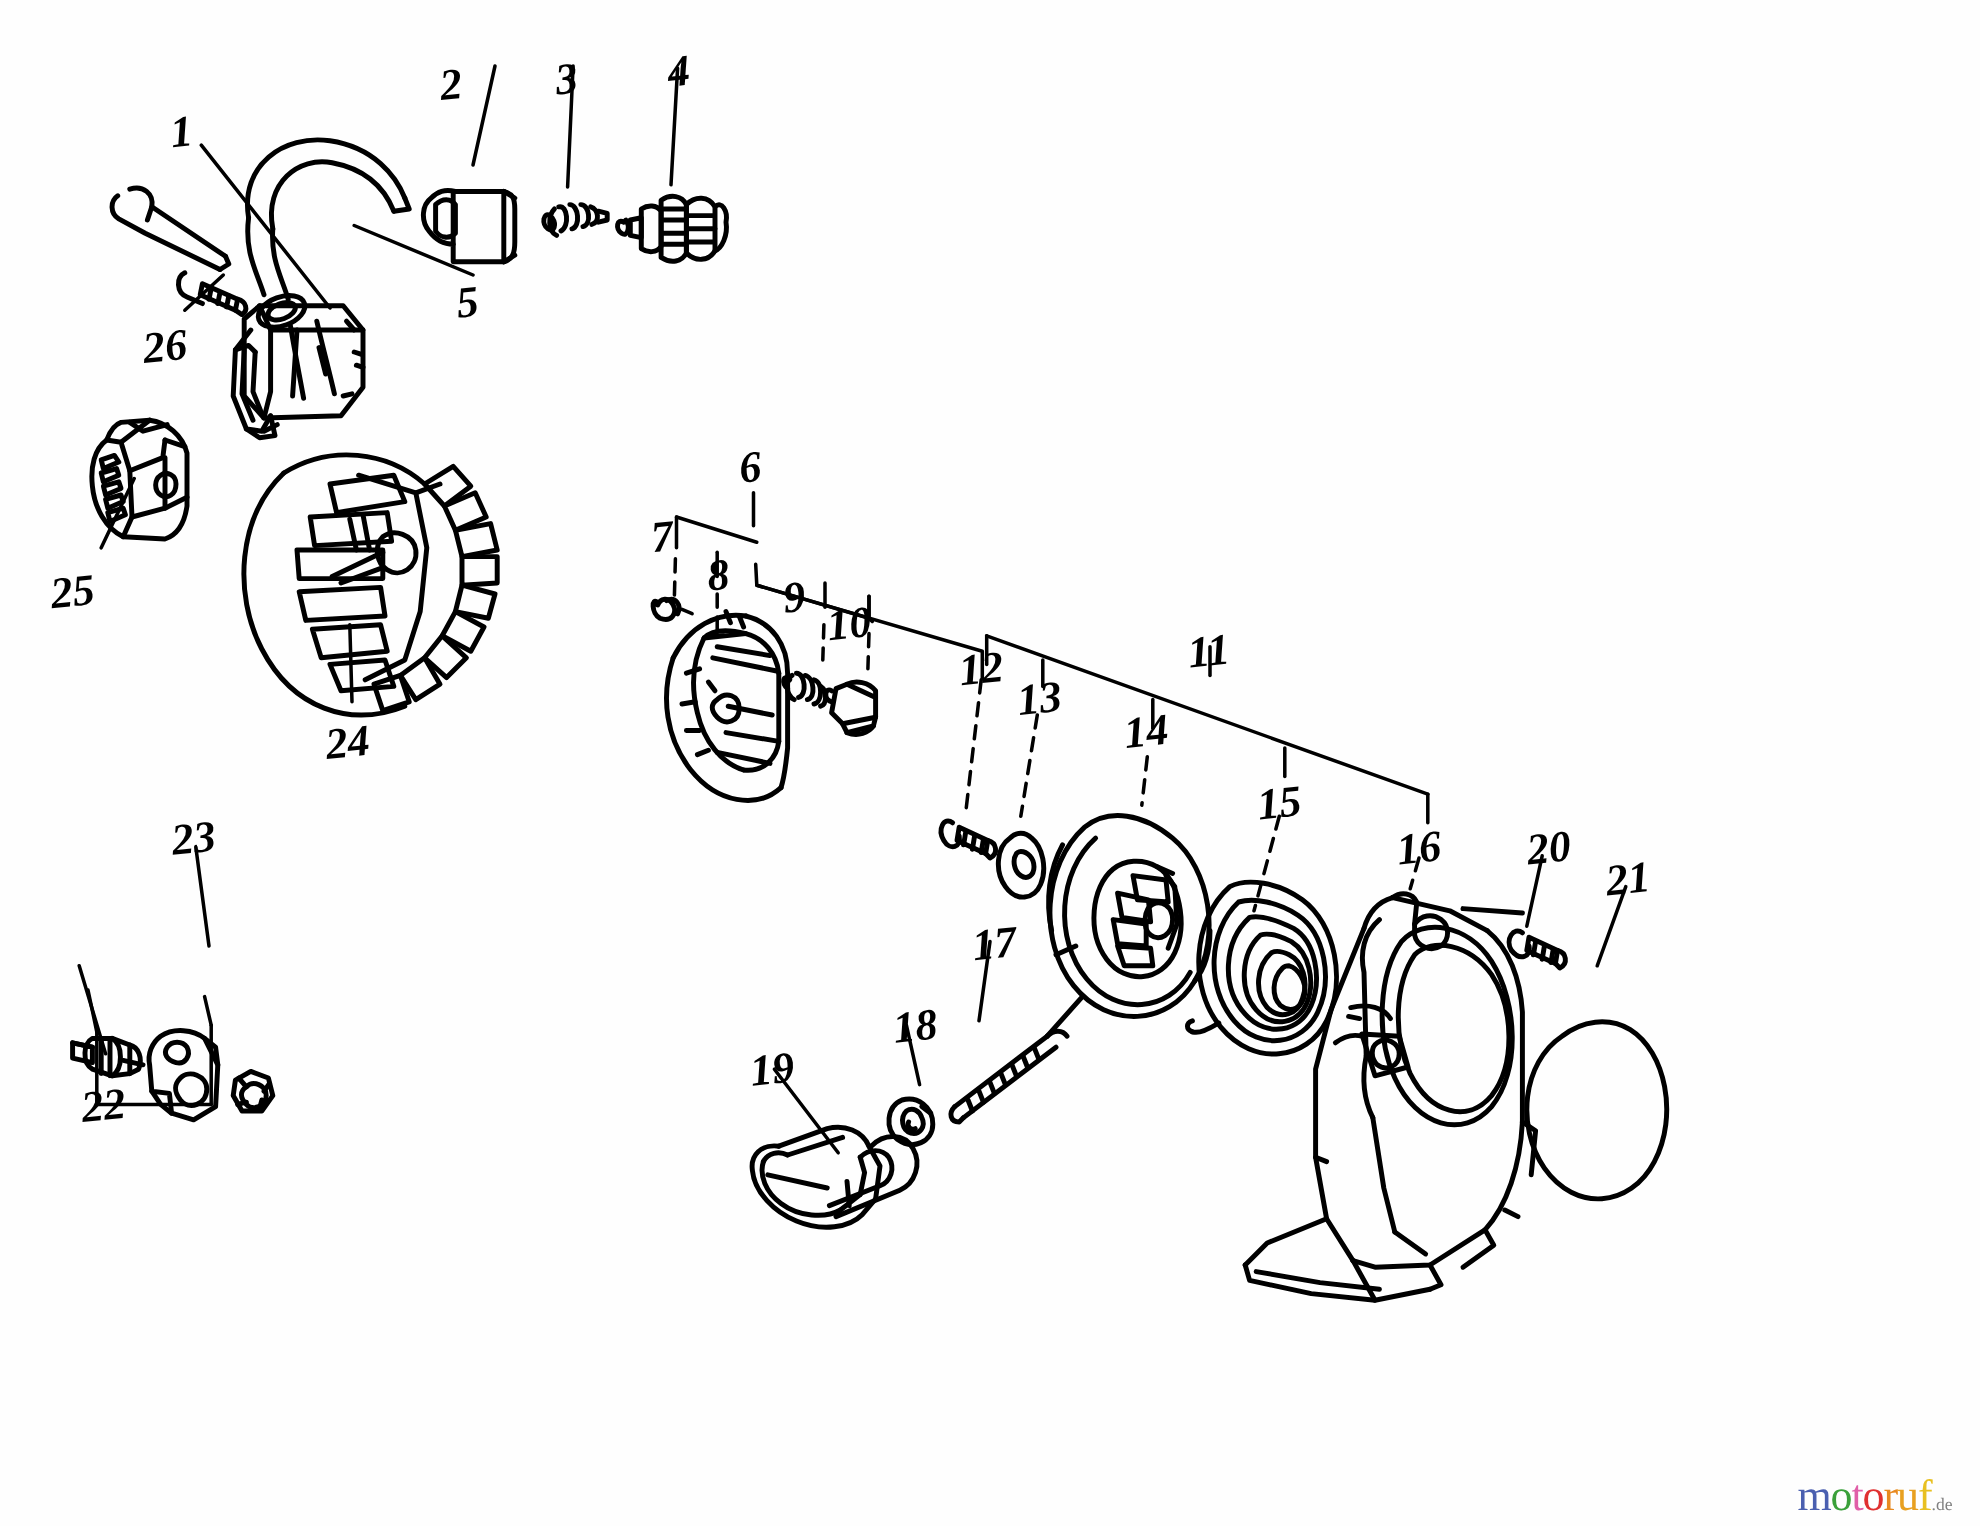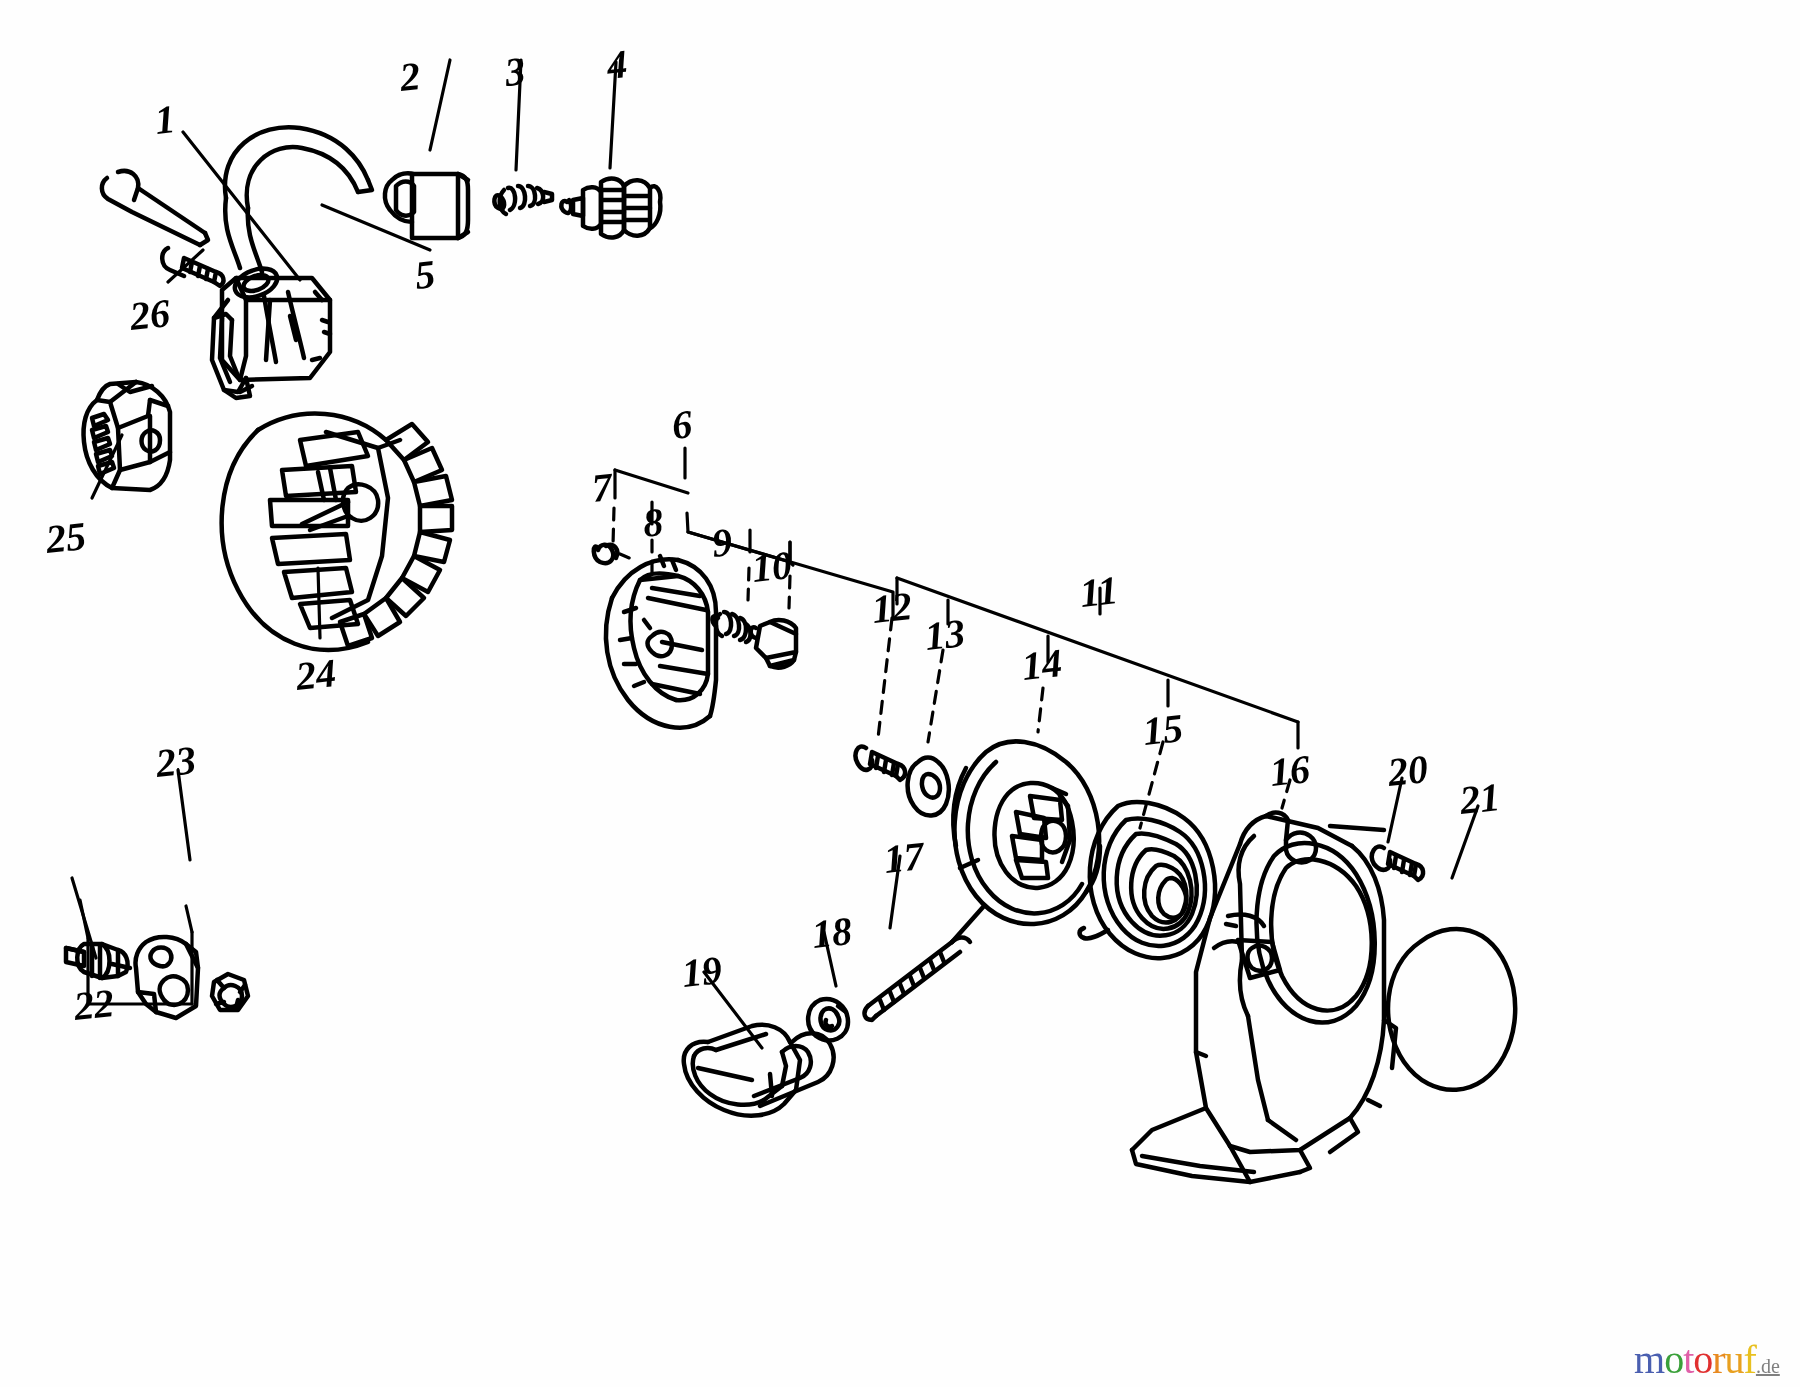--- a/index.html
+++ b/index.html
@@ -9,21 +9,21 @@
   svg#diagram{position:absolute;left:0;top:0;width:1800px;height:1387px;}
   .callout{position:absolute;font-family:"Liberation Serif",serif;
            font-style:italic;font-weight:700;color:#000;
            font-size:40px;line-height:1;letter-spacing:0px;
            transform:rotate(-6deg);transform-origin:center center;
            white-space:nowrap;user-select:none;}
   #watermark{position:absolute;left:1634px;top:1336px;
              font-family:"Liberation Serif",serif;font-size:40px;
              letter-spacing:-1px;white-space:nowrap;}
   #watermark span{font-weight:400;}
-  #watermark .dotde{font-size:20px;color:#808080;letter-spacing:0;text-decoration:underline;}
+  #watermark .dotde{font-size:16px;color:#808080;letter-spacing:0;}
 </style>
 </head>
 <body>
 
 <div id="sheet">
 
   <svg id="diagram" viewBox="0 0 1800 1387">
     <g fill="none" stroke="#000" stroke-width="4.5" stroke-linecap="round" stroke-linejoin="round">
 
       <path d="M183 132 L300 280" stroke-width="3.2"></path>

